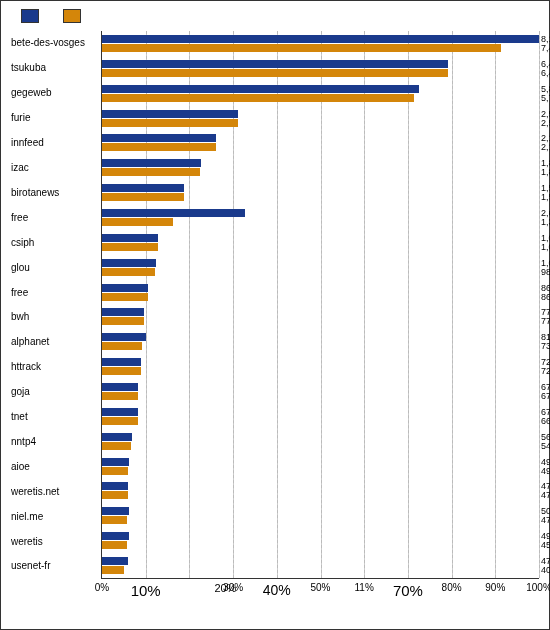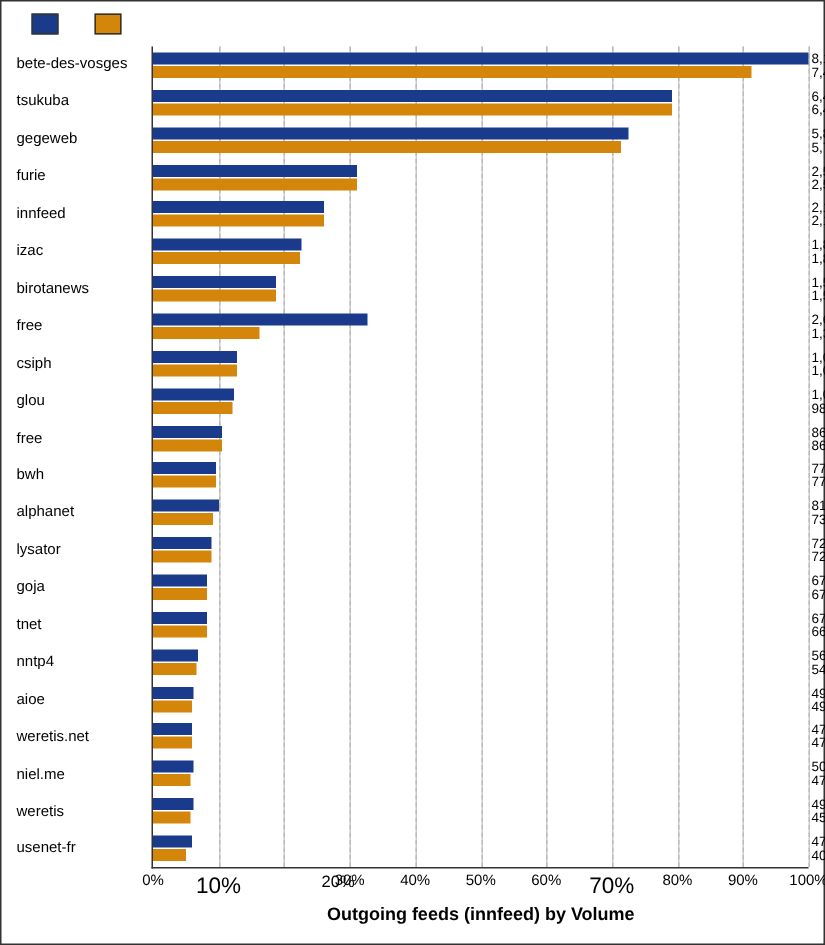--- a/index.html
+++ b/index.html
@@ -136,21 +136,21 @@
         <div class="y-label">furie</div>
         <div class="y-label">innfeed</div>
         <div class="y-label">izac</div>
         <div class="y-label">birotanews</div>
         <div class="y-label">free</div>
         <div class="y-label">csiph</div>
         <div class="y-label">glou</div>
         <div class="y-label">free</div>
         <div class="y-label">bwh</div>
         <div class="y-label">alphanet</div>
-        <div class="y-label">lysator</div>
+        <div class="y-label">httrack</div>
         <div class="y-label">goja</div>
         <div class="y-label">tnet</div>
         <div class="y-label">nntp4</div>
         <div class="y-label">aioe</div>
         <div class="y-label">weretis.net</div>
         <div class="y-label">niel.me</div>
         <div class="y-label">weretis</div>
         <div class="y-label">usenet-fr</div>
       </div>
     <div class="bars-area" id="bars-area">
@@ -385,24 +385,23 @@
               <div class="bar-rejected" style="width: 4.98451%;"></div>
               <div class="bar-label">404,375</div>
             </div>
           </div>
         </div>
         <div style="position: absolute; bottom: -20px; left: 0px; right: 0px; height: 16px;">
           <div class="x-tick" style="position: absolute; left: 0%; transform: translateX(-50%); font-size: 10px;">0%</div>
           <div class="x-tick" style="position: absolute; left: 10%; transform: translateX(-50%); font-size: 15px;">10%</div>
           <div class="x-tick" style="position: absolute; left: 20%; transform: translateX(-50%); font-size: 11px; margin-left: 36px;">20%</div>
           <div class="x-tick" style="position: absolute; left: 30%; transform: translateX(-50%); font-size: 10px; text-align: right;">30%</div>
-          <div class="x-tick" style="position: absolute; left: 40%; transform: translateX(-50%); font-size: 10px;">40%</div>
+          <div class="x-tick" style="position: absolute; left: 40%; transform: translateX(-50%); font-size: 14px;">40%</div>
           <div class="x-tick" style="position: absolute; left: 50%; transform: translateX(-50%); font-size: 10px;">50%</div>
-          <div class="x-tick" style="position: absolute; left: 60%; transform: translateX(-50%); font-size: 10px;">60%</div>
+          <div class="x-tick" style="position: absolute; left: 60%; transform: translateX(-50%); font-size: 10px;">11%</div>
           <div class="x-tick" style="position: absolute; left: 70%; transform: translateX(-50%); font-size: 15px;">70%</div>
           <div class="x-tick" style="position: absolute; left: 80%; transform: translateX(-50%); font-size: 10px;">80%</div>
           <div class="x-tick" style="position: absolute; left: 90%; transform: translateX(-50%); font-size: 10px;">90%</div>
           <div class="x-tick" style="position: absolute; left: 100%; transform: translateX(-50%); font-size: 10px;">100%</div>
         </div>
-        <div style="position: absolute; bottom: -38px; left: 0px; right: 0px; text-align: center; font-size: 12px; font-weight: bold;">Outgoing feeds (innfeed) by Volume</div>
       </div>
   </div>
 </div>
 
 </body></html>

